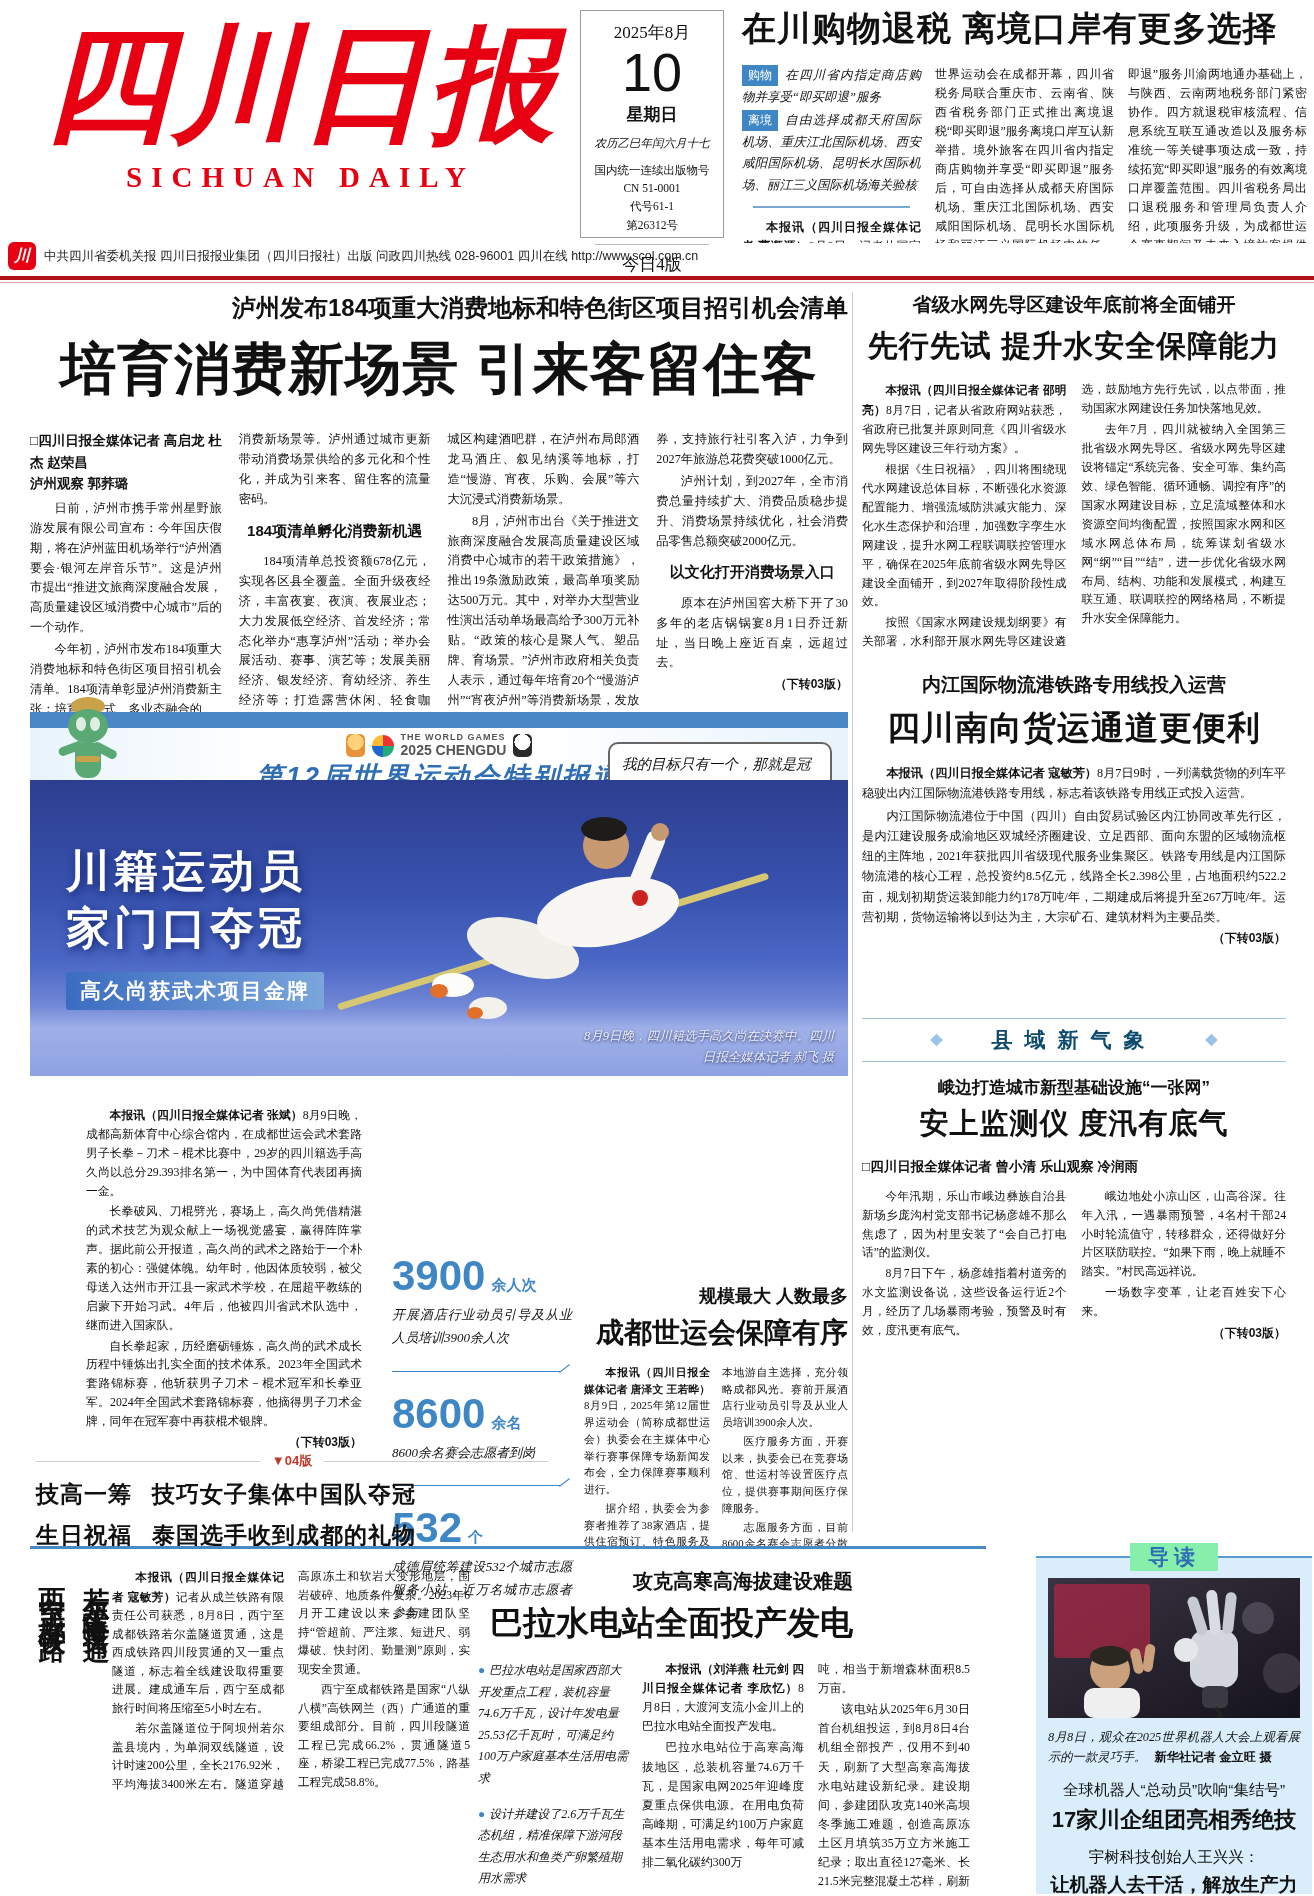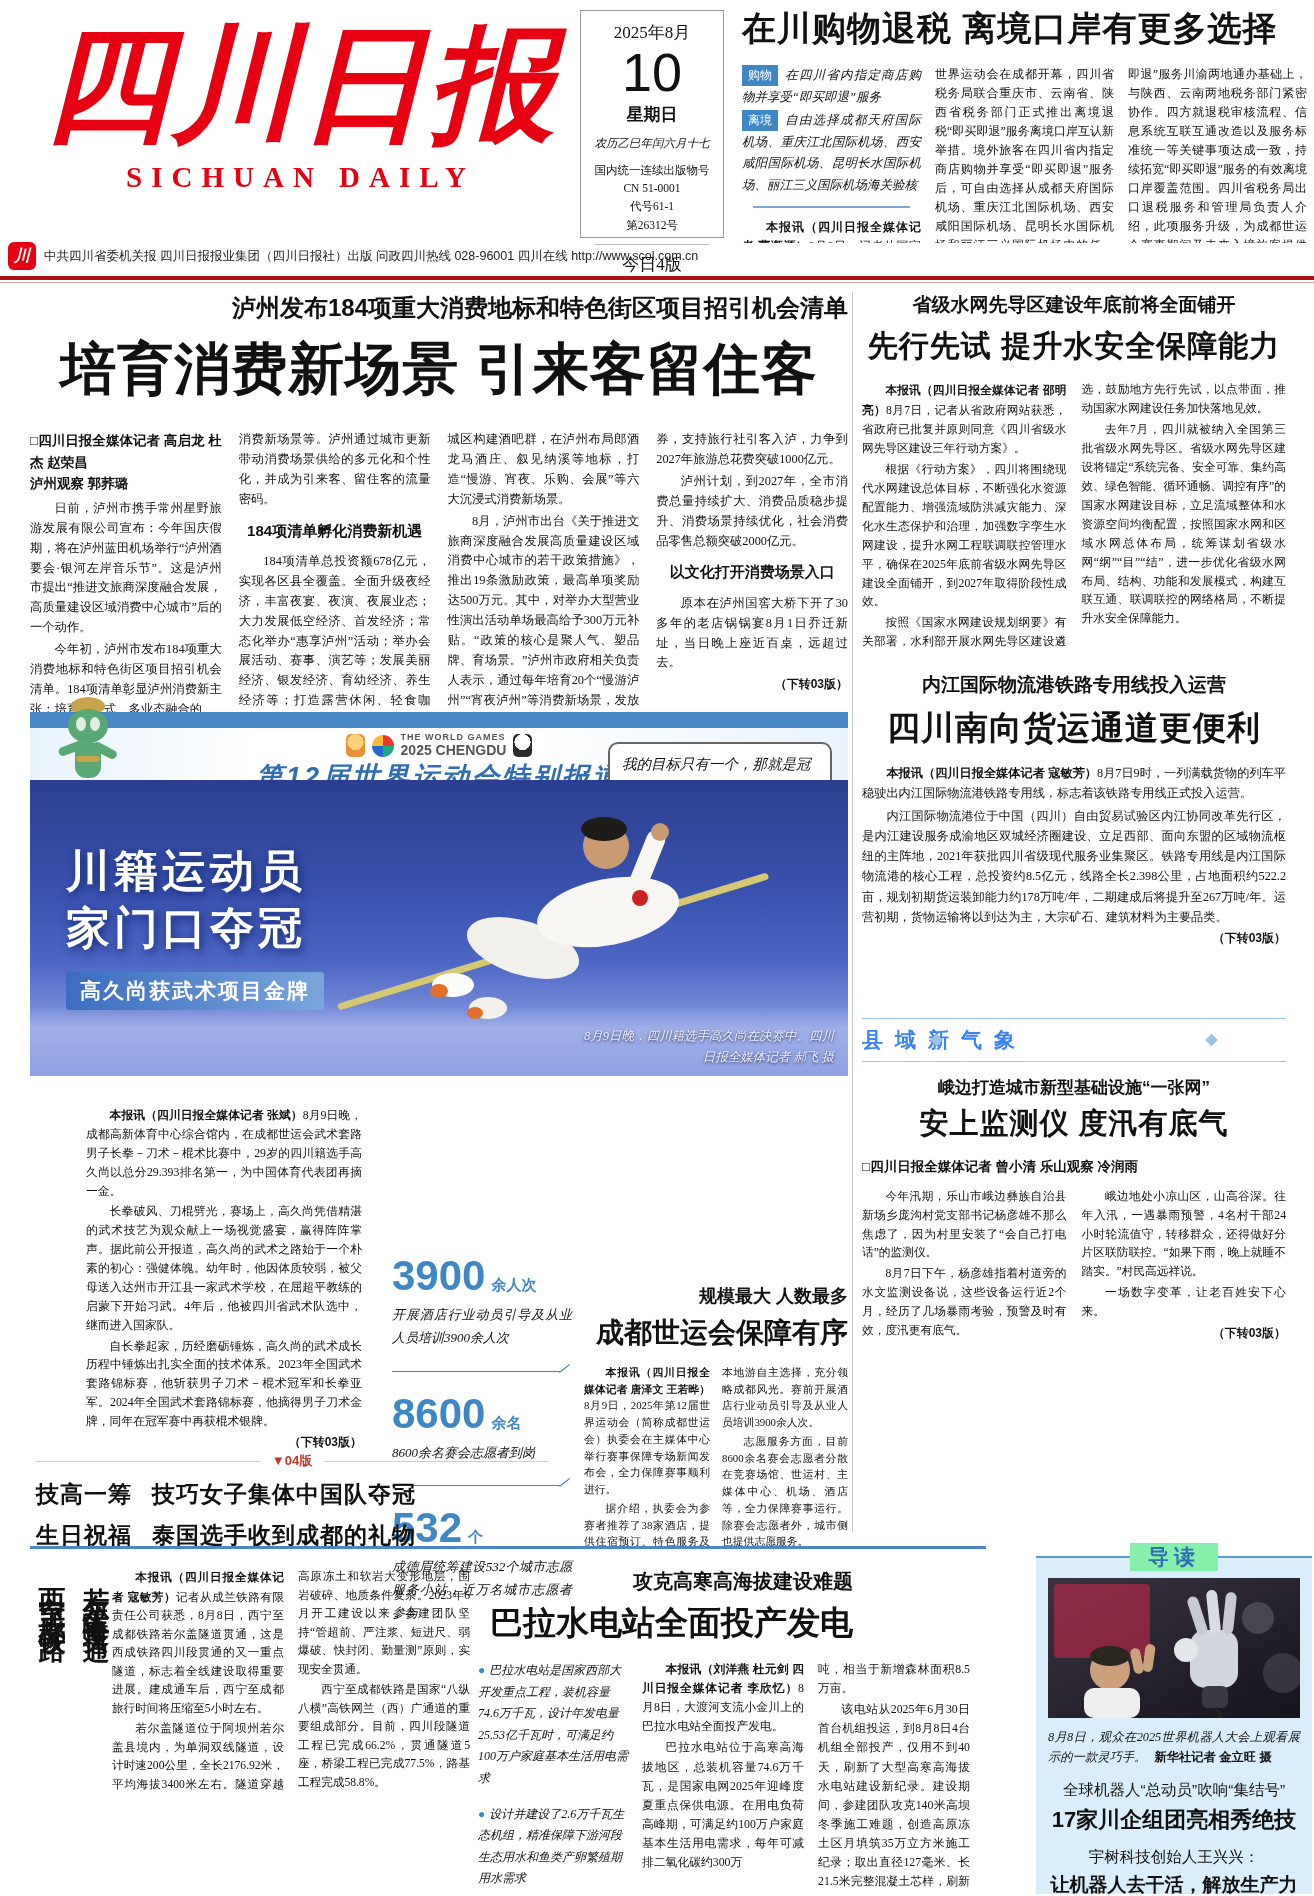--- a/index.html
+++ b/index.html
@@ -121,21 +121,21 @@
   .dh2{text-align:center;font-size:19px;font-weight:bold;margin-top:4px;
        font-family:"Liberation Sans",sans-serif;}
   
   .rkick{font-size:19px;font-weight:bold;text-align:center;font-family:"Liberation Sans",sans-serif;}
   .rhead{font-size:30px;font-weight:bold;text-align:center;margin-top:8px;letter-spacing:1px;
          font-family:"Liberation Sans",sans-serif;white-space:nowrap;}
   .waterbody{margin-top:14px;column-count:2;column-gap:15px;height:334px;overflow:hidden;
          font-size:11.7px;line-height:1.62;}
   .logibody{margin-top:12px;font-size:12.2px;line-height:1.66;height:252px;overflow:hidden;}
   .ctitle{border-top:1px solid #9cc3e5;border-bottom:1px solid #9cc3e5;padding:7px 0;
-          text-align:left;color:#3b82f6;font-size:21px;font-weight:bold;letter-spacing:12px;
+          text-align:center;color:#0c4a6e;font-size:21px;font-weight:bold;letter-spacing:12px;
           font-family:"Liberation Sans",sans-serif;position:relative;}
   .ctitle:before,.ctitle:after{content:"";position:absolute;top:50%;width:9px;height:9px;
           background:#9cc3e5;transform:translateY(-50%) rotate(45deg);}
   .ctitle:before{left:70px;} .ctitle:after{right:70px;}
   .cbody{margin-top:10px;column-count:2;column-gap:15px;height:292px;overflow:hidden;
          font-size:11.7px;line-height:1.62;}
 </style>
 </head>
 <body>
 
@@ -291,20 +291,21 @@
       <div class="statdesc jst">成德眉统筹建设532个城市志愿服务小站，近万名城市志愿者参与</div>
     </div>
   </div>
 
   <div class="abs" style="left:584px;top:1284px;width:264px;">
     <div class="kicker" style="font-size:18px;">规模最大 人数最多</div>
     <div class="kicker" style="font-size:28px;margin-top:6px;">成都世运会保障有序</div>
     <div class="games-body jst">
       <p class="ind"><span class="lead">本报讯（四川日报全媒体记者 唐泽文 王若晔）</span><span>8月9日，2025年第12届世界运动会（简称成都世运会）执委会在主媒体中心举行赛事保障专场新闻发布会，全力保障赛事顺利进行。</span></p>
       <p class="ind">据介绍，执委会为参赛者推荐了38家酒店，提供住宿预订、特色服务及本地游自主选择，充分领略成都风光。赛前开展酒店行业动员引导及从业人员培训3900余人次。</p>
+      <p class="ind">医疗服务方面，开赛以来，执委会已在竞赛场馆、世运村等设置医疗点位，提供赛事期间医疗保障服务。</p>
       <p class="ind">志愿服务方面，目前8600余名赛会志愿者分散在竞赛场馆、世运村、主媒体中心、机场、酒店等，全力保障赛事运行。除赛会志愿者外，城市侧也提供志愿服务。</p>
 
     </div>
   </div>
 
   <div class="abs" style="left:36px;top:1452px;width:512px;">
     <div class="mark04">
       <div class="ln"></div>
       <div class="mk">▼04版</div>
       <div class="ln"></div>
@@ -377,21 +378,21 @@
     <div class="dk">宇树科技创始人王兴兴：</div>
     <div class="dh2">让机器人去干活，解放生产力</div>
 
   </div>
 
   <div class="abs" style="left:862px;top:292px;width:424px;">
     <div class="rkick">省级水网先导区建设年底前将全面铺开</div>
     <div class="rhead">先行先试 提升水安全保障能力</div>
     <div class="waterbody jst">
       <p class="ind"><span class="lead">本报讯（四川日报全媒体记者 邵明亮）</span><span>8月7日，记者从省政府网站获悉，省政府已批复并原则同意《四川省级水网先导区建设三年行动方案》。</span></p>
-      <p class="ind">根据《行动方案》，四川将围绕现代水网建设总体目标，不断强化水资源配置能力、增强流域防洪减灾能力、深化水生态保护和治理，加强数字孪生水网建设，提升水网工程联调联控管理水平，确保在2025年底前省级水网先导区建设全面铺开，到2027年取得阶段性成效。</p>
+      <p class="ind">根据《生日祝福》，四川将围绕现代水网建设总体目标，不断强化水资源配置能力、增强流域防洪减灾能力、深化水生态保护和治理，加强数字孪生水网建设，提升水网工程联调联控管理水平，确保在2025年底前省级水网先导区建设全面铺开，到2027年取得阶段性成效。</p>
       <p class="ind">按照《国家水网建设规划纲要》有关部署，水利部开展水网先导区建设遴选，鼓励地方先行先试，以点带面，推动国家水网建设任务加快落地见效。</p>
       <p class="ind">去年7月，四川就被纳入全国第三批省级水网先导区。省级水网先导区建设将锚定“系统完备、安全可靠、集约高效、绿色智能、循环通畅、调控有序”的国家水网建设目标，立足流域整体和水资源空间均衡配置，按照国家水网和区域水网总体布局，统筹谋划省级水网“纲”“目”“结”，进一步优化省级水网布局、结构、功能和发展模式，构建互联互通、联调联控的网络格局，不断提升水安全保障能力。</p>
     </div>
   </div>
 
   <div class="abs" style="left:862px;top:672px;width:424px;">
     <div class="rkick">内江国际物流港铁路专用线投入运营</div>
     <div class="rhead" style="font-size:33px;">四川南向货运通道更便利</div>
     <div class="logibody jst">
       <p class="ind"><span class="lead">本报讯（四川日报全媒体记者 寇敏芳）</span><span>8月7日9时，一列满载货物的列车平稳驶出内江国际物流港铁路专用线，标志着该铁路专用线正式投入运营。</span></p>

